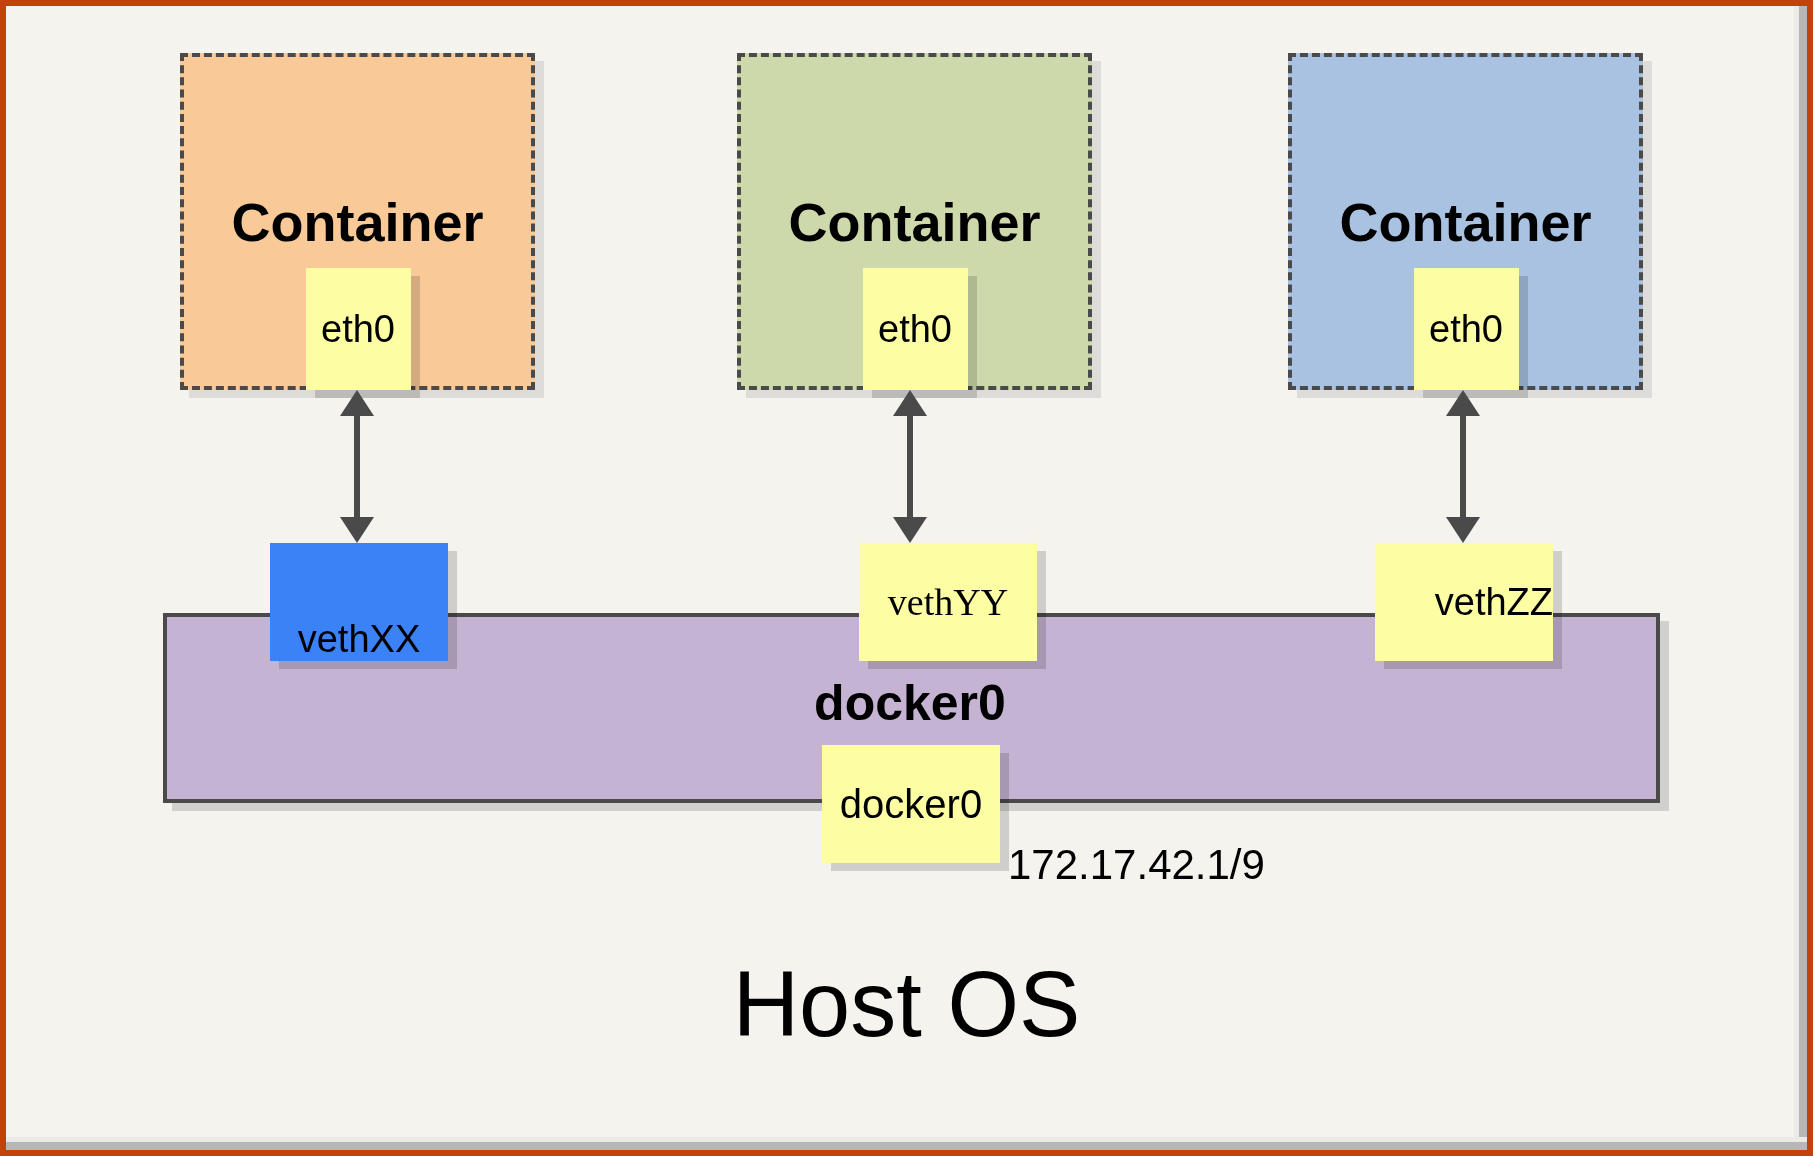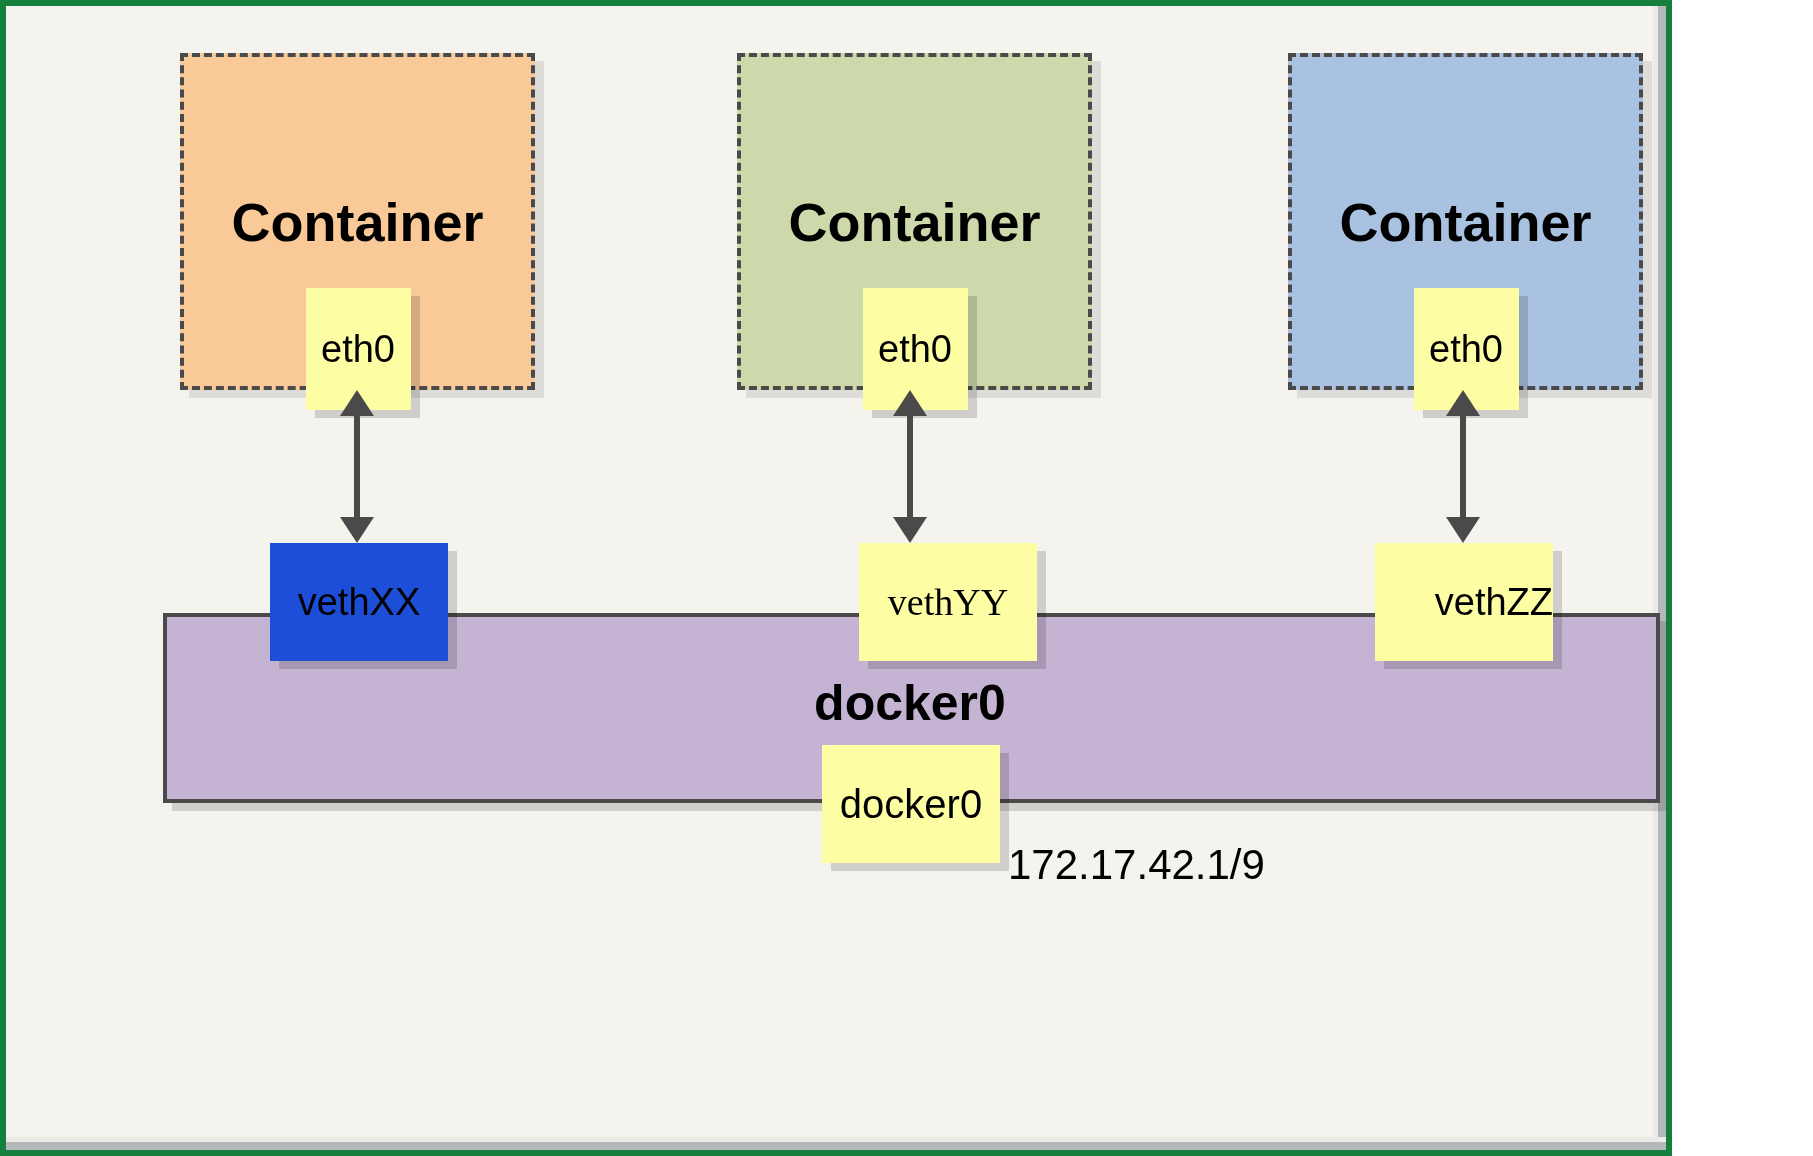--- a/index.html
+++ b/index.html
@@ -1,20 +1,20 @@
 <!DOCTYPE html>
 <html><head>
 <meta charset="utf-8">
 <style>
   html,body{margin:0;padding:0;background:#ffffff;}
   .page{
     position:relative;
-    width:1672px;height:1156px;
+    width:1813px;height:1156px;
     box-sizing:border-box;
-    border:6px solid #15803d;
+    border:6px solid #c2410c;
     background:#f4f3ee;
     overflow:hidden;
     font-family:"Liberation Sans","DejaVu Sans",sans-serif;
     color:#000;
   }
   
   .edge-white-right{position:absolute;top:0;right:8px;width:5px;height:100%;background:#eceae6;}
   .edge-gray-right{position:absolute;top:0;right:0;width:8px;height:100%;background:#b5b8ba;}
   .edge-white-bottom{position:absolute;left:0;bottom:8px;width:100%;height:5px;background:#eceae6;}
   .edge-gray-bottom{position:absolute;left:0;bottom:0;width:100%;height:8px;background:#b5b8ba;}
@@ -35,21 +35,20 @@
   }
   .note{
     display:flex;align-items:center;justify-content:center;
     box-shadow:9px 8px 0 rgba(0,0,0,0.15);
     text-align:center;
   }
   .eth-note{
     position:absolute;left:50%;margin-left:-52px;top:211px;
     width:105px;height:122px;
     font-size:38px;
-    margin-top:20px;
   }
   .veth-note{
     position:absolute;top:537px;width:178px;height:118px;
     font-size:38px;z-index:3;
   }
   .veth-note.v1{left:264px;}
   .veth-note.v2{left:853px;font-family:Liberation Serif, serif;}
   .veth-note.v3{left:1369px;justify-content:flex-end;}
 
   .arrow{position:absolute;top:384px;width:34px;height:153px;z-index:0;}
@@ -130,36 +129,37 @@
     <div class="arrow-head-up"></div>
     <div class="arrow-shaft"></div>
     <div class="arrow-head-down"></div>
   </div>
   <div class="arrow a3">
     <div class="arrow-head-up"></div>
     <div class="arrow-shaft"></div>
     <div class="arrow-head-down"></div>
   </div>
 
-  <div class="note veth-note v1" style="background-color: #1d4ed8;">
+  <div class="note veth-note v1" style="background-color: #3b82f6; align-items: flex-end;">
     <span>vethXX</span>
   </div>
   <div class="note veth-note v2" style="background-color: rgb(253, 253, 163);">
     <span>vethYY</span>
   </div>
   <div class="note veth-note v3" style="background-color: rgb(253, 253, 163);">
     <span>vethZZ</span>
   </div>
 
   <div class="bridge-bar" style="background-color: rgb(196, 179, 211);"></div>
   <div class="bridge-title">docker0</div>
   <div class="note bridge-note" style="background-color: rgb(253, 253, 163);">
     <span>docker0</span>
   </div>
   <div class="bridge-ip">172.17.42.1/9</div>
 
+  <div class="host-title">Host OS</div>
 
   <div class="edge-white-right"></div>
   <div class="edge-gray-right"></div>
   <div class="edge-white-bottom"></div>
   <div class="edge-gray-bottom"></div>
 
 </div>
 
 </body></html>

